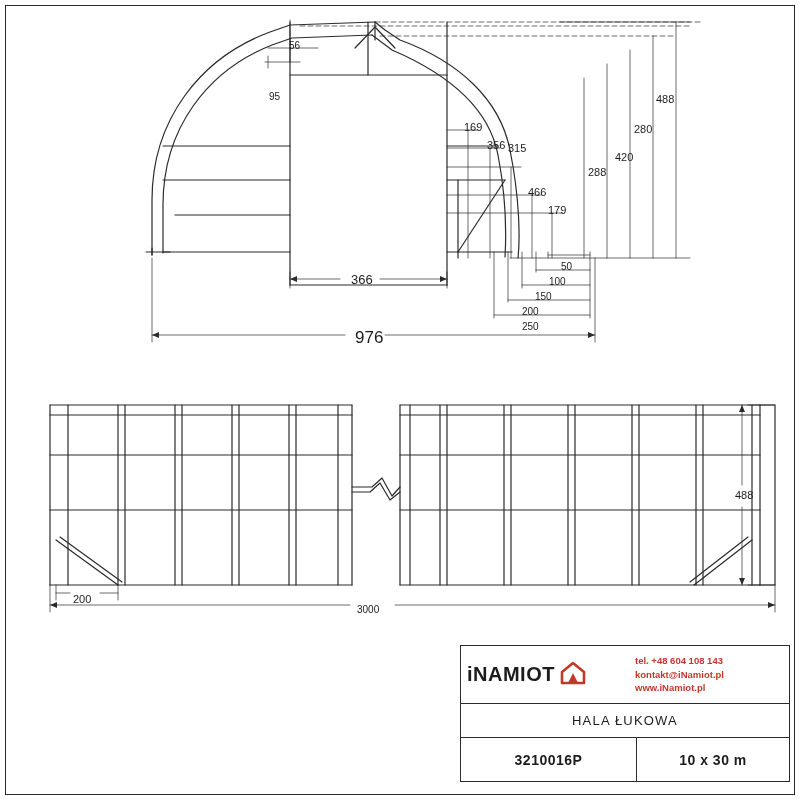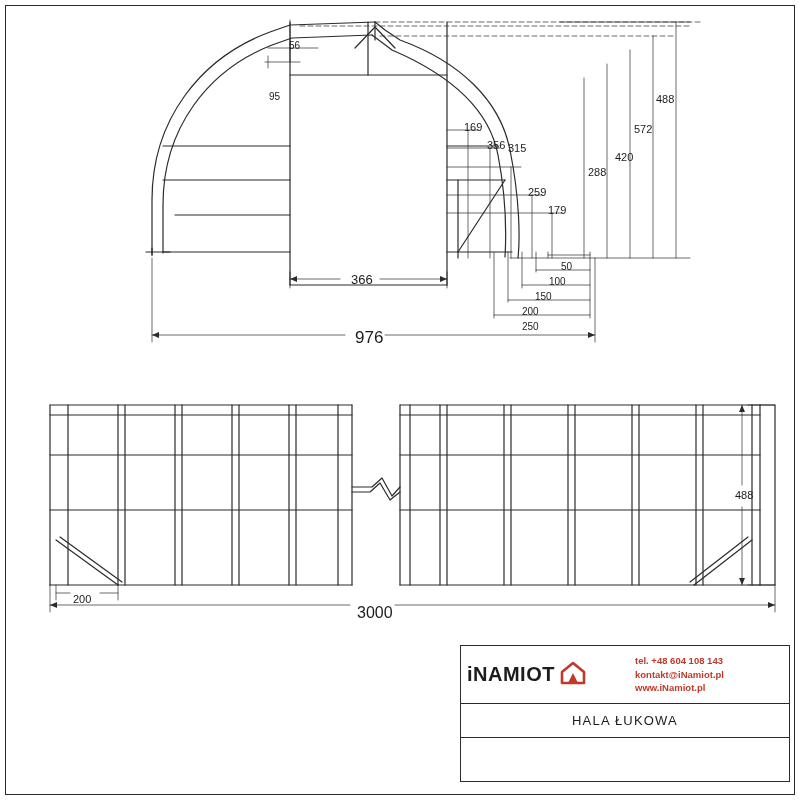--- a/index.html
+++ b/index.html
@@ -302,52 +302,56 @@
         <polygon points="775,605 768,602 768,608"></polygon>
         <polygon points="742,405 739,412 745,412"></polygon>
         <polygon points="742,585 739,578 745,578"></polygon>
       </g>
     </g>
   </svg>
 
   <div class="dim-label" style="left:289px; top:40px;">56</div>
   <div class="dim-label" style="left:269px; top:55px;margin-top:36px;">95</div>
   <div class="dim-label big" style="left:656px; top:93px;">488</div>
-  <div class="dim-label big" style="left:634px; top:123px;">572</div>
+  <div class="dim-label big" style="left:634px; top:123px;">280</div>
   <div class="dim-label big" style="left:615px; top:151px;">420</div>
   <div class="dim-label big" style="left:588px; top:166px;">288</div>
   <div class="dim-label big" style="left:464px; top:121px;">169</div>
   <div class="dim-label big" style="left:487px; top:139px;">356</div>
   <div class="dim-label big" style="left:508px; top:142px;">315</div>
-  <div class="dim-label big" style="left:528px; top:186px;">259</div>
+  <div class="dim-label big" style="left:528px; top:186px;">466</div>
   <div class="dim-label big" style="left:548px; top:204px;">179</div>
   <div class="dim-label" style="left:561px; top:261px;">50</div>
   <div class="dim-label" style="left:549px; top:276px;">100</div>
   <div class="dim-label" style="left:535px; top:291px;">150</div>
   <div class="dim-label" style="left:522px; top:306px;">200</div>
   <div class="dim-label" style="left:522px; top:321px;">250</div>
   <div class="dim-label big" style="left:351px; top:272px; font-size:13px;">366</div>
   <div class="dim-label big" style="left:355px; top:328px; font-size:17px;">976</div>
 
   <div class="dim-label big" style="left:735px; top:489px;">488</div>
   <div class="dim-label big" style="left:73px; top:593px;">200</div>
-  <div class="dim-label big" style="left:357px; top:604px; font-size:16px;">3000</div>
+  <div class="dim-label big" style="left:357px; top:604px; font-size:10px;">3000</div>
 
   <div class="titleblock">
     <div class="tb-row1">
       <div class="brand">
         <span class="brand-text">iNAMIOT</span>
         <span class="brand-logo">
           <svg width="26" height="24" viewBox="0 0 26 24" xmlns="http://www.w3.org/2000/svg">
             <path d="M2,22 L2,11 L13,2 L24,11 L24,22 Z" fill="none" stroke="#c0392b" stroke-width="2.6" stroke-linejoin="round"></path>
             <path d="M13,22 L8,22 L13,12 L18,22 L13,22 Z" fill="#c0392b" stroke="none"></path>
           </svg>
         </span>
       </div>
       <div class="contact">
         <div>tel. +48 604 108 143</div>
         <div>kontakt@iNamiot.pl</div>
         <div>www.iNamiot.pl</div>
       </div>
     </div>
     <div class="tb-row2">HALA ŁUKOWA</div>
+    <div class="tb-row3">
+      <div class="tb-code">3210016P</div>
+      <div class="tb-size">10 x 30 m</div>
+    </div>
   </div>
 </div>
 
 </body></html>

